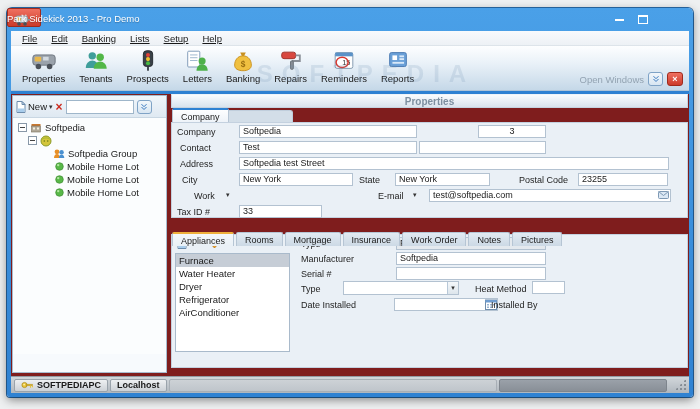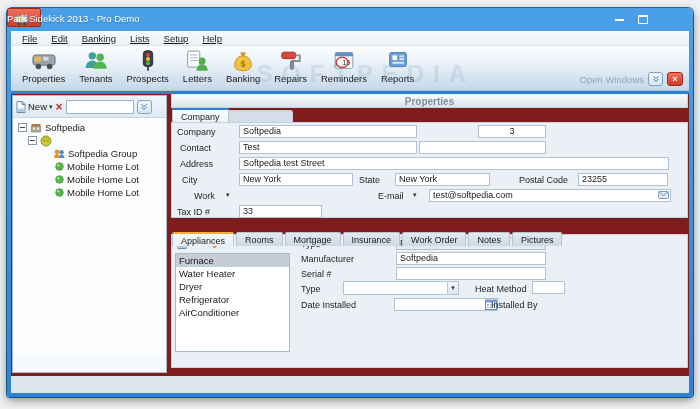--- a/index.html
+++ b/index.html
@@ -386,15 +386,33 @@
                 <rect x="8" y="5" width="2" height="1.5"></rect>
                 <rect x="2" y="7.5" width="2" height="1.5"></rect>
                 <rect x="5" y="7.5" width="2" height="1.5"></rect>
               </g>
             </svg>
           <span class="lbl" style="left:319px;top:65px">Installed By</span>
         </div>
       </div>
     </div>
 
+    <div class="statusbar">
+      <div class="seg">
+        <svg width="13" height="10" viewBox="0 0 13 10">
+            <circle cx="3.5" cy="5" r="2.6" fill="#e8c43c" stroke="#a8871c" stroke-width=".7"></circle>
+            <circle cx="3.1" cy="4.6" r=".9" fill="#fdf0b0"></circle>
+            <rect x="5.8" y="4.2" width="5.6" height="1.6" fill="#e8c43c" stroke="#a8871c" stroke-width=".5"></rect>
+            <rect x="9" y="5.6" width="1.1" height="2.2" fill="#e8c43c"></rect>
+            <rect x="11" y="5.6" width="1" height="1.7" fill="#e8c43c"></rect>
+          </svg>
+        <span>SOFTPEDIAPC</span>
+      </div>
+      <div class="seg">
+        <span>Localhost</span>
+      </div>
+      <div class="seg-flat" style="width:328px"></div>
+      <div class="seg-flat seg-dark" style="width:168px"></div>
+      <div class="grip"></div>
+    </div>
 
   </div>
 </div>
 
 </body></html>

